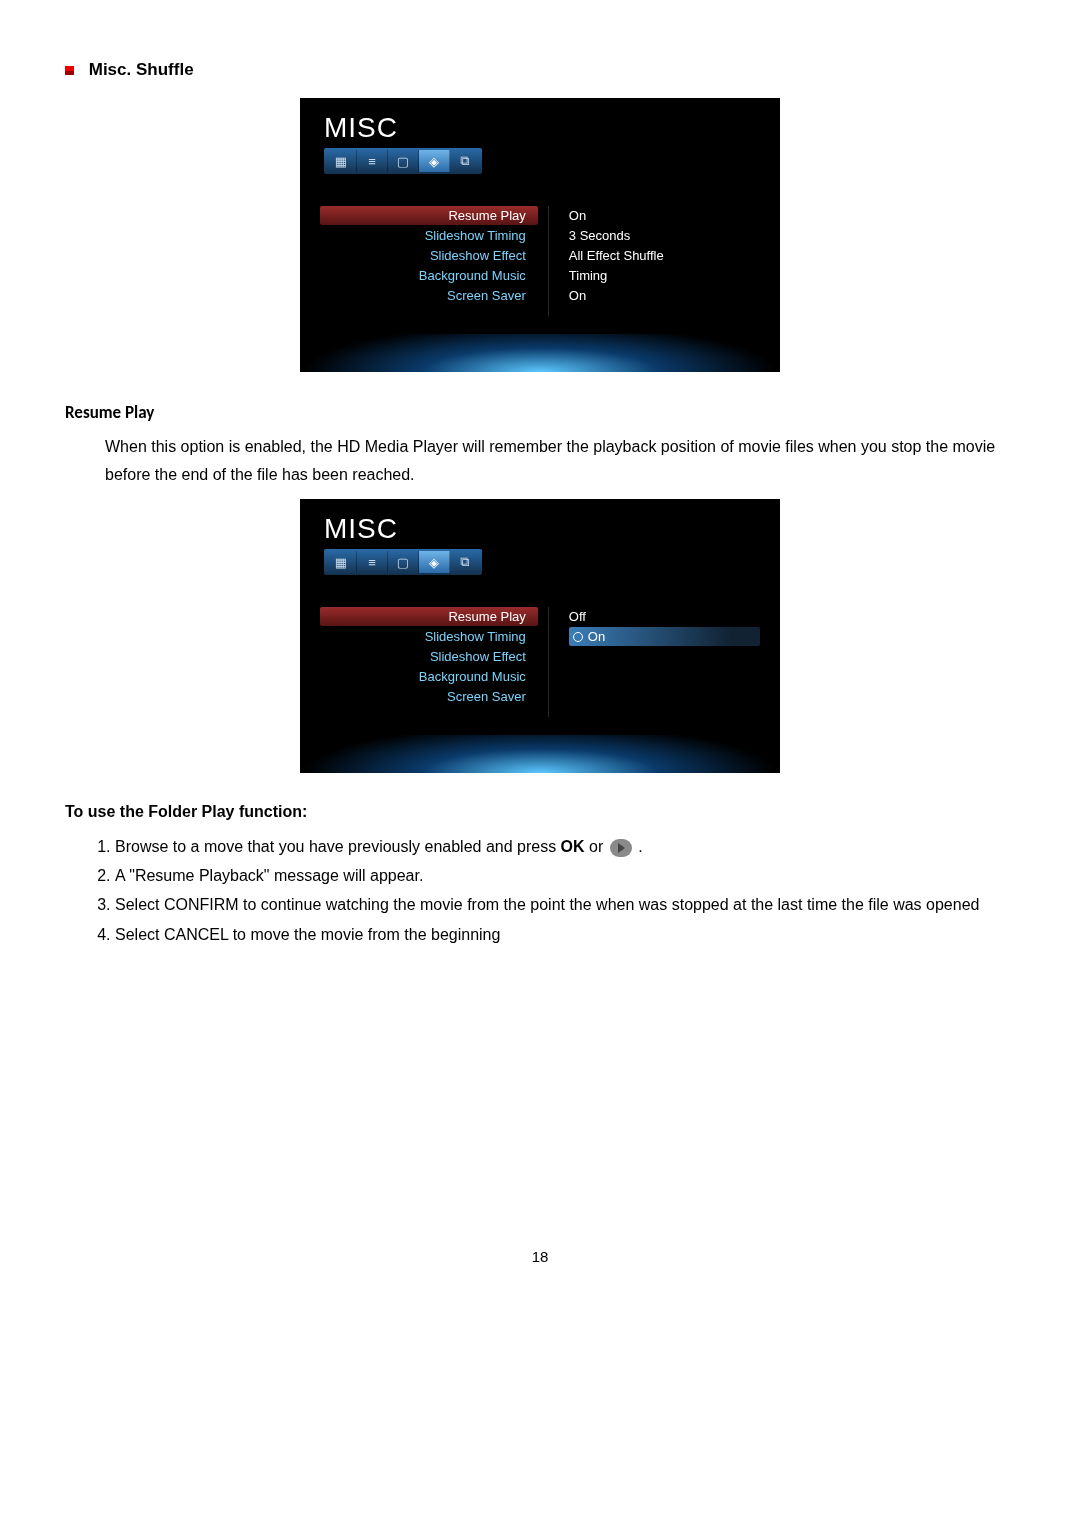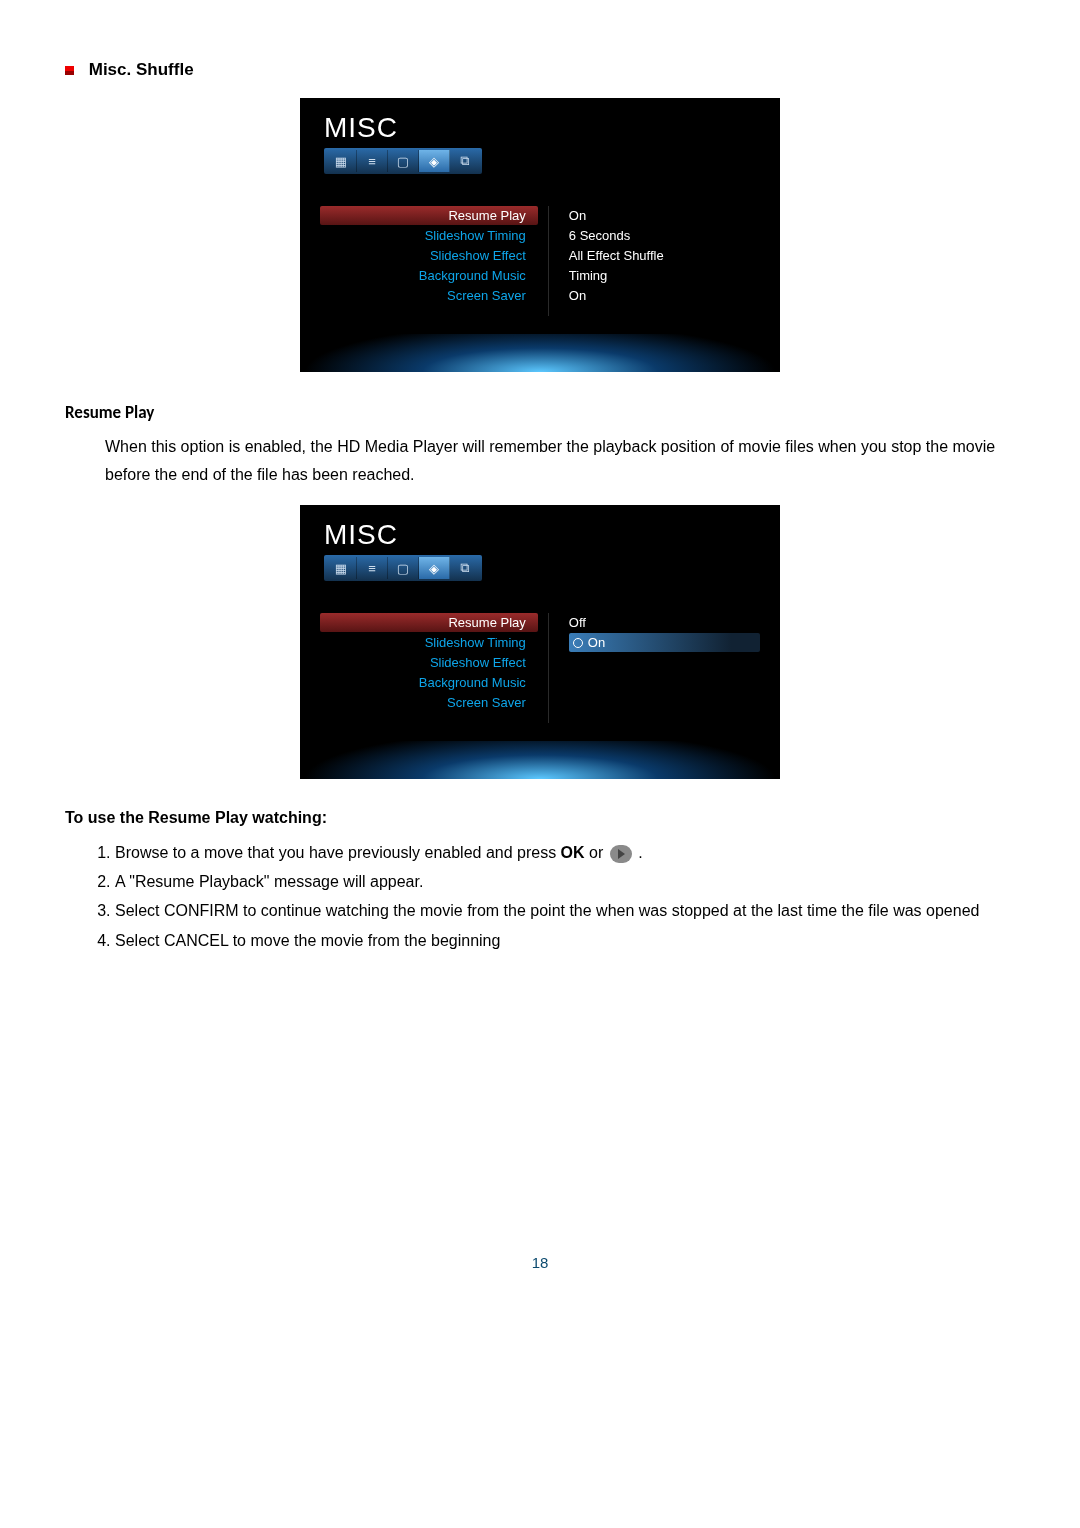--- a/index.html
+++ b/index.html
@@ -20,21 +20,21 @@
   .sec-title .bullet {
     display: inline-block;
     width: 9px;
     height: 9px;
     background: linear-gradient(to bottom, #e00 0%, #e00 50%, #900 50%, #900 100%);
     margin-right: 10px;
     vertical-align: middle;
   }
   .screenshot-wrap {
     text-align: center;
-    margin: 16px 0 26px 0;
+    margin: 10px 0 26px 0;
   }
   .screenshot {
     display: inline-block;
     width: 480px;
     background: #000;
     text-align: left;
     font-family: "Segoe UI", Arial, sans-serif;
     color: #fff;
     position: relative;
     overflow: hidden;
@@ -85,21 +85,21 @@
   }
   .shot-right {
     width: 48%;
     padding-left: 20px;
     box-sizing: border-box;
     font-size: 13px;
   }
   .opt {
     text-align: right;
     font-size: 13px;
-    color: #0ea5e9;
+    color: #7dd3fc;
     padding: 2px 12px 2px 0;
     margin-bottom: 1px;
   }
   .opt.sel {
     color: #fff;
     background: linear-gradient(to bottom, #9a2b2b, #581414);
     border-radius: 2px;
   }
   .val {
     padding: 2px 0;
@@ -168,21 +168,21 @@
     width: 0; height: 0;
     border-left: 7px solid #444;
     border-top: 5px solid transparent;
     border-bottom: 5px solid transparent;
     margin-left: 2px;
   }
   .pagenum {
     text-align: center;
     font-size: 15px;
     margin-top: 300px;
-    color: #0c4a6e;
+    color: #000000;
   }
 </style>
 </head>
 <body>
 
 <div class="sec-title">
   <span class="bullet"></span>
   <span>Misc. Shuffle</span>
 </div>
 
@@ -201,21 +201,21 @@
     <div class="shot-body">
       <div class="shot-left">
         <div class="opt sel">Resume Play</div>
         <div class="opt">Slideshow Timing</div>
         <div class="opt">Slideshow Effect</div>
         <div class="opt">Background Music</div>
         <div class="opt">Screen Saver</div>
       </div>
       <div class="shot-right">
         <div class="val">On</div>
-        <div class="val">6 Seconds</div>
+        <div class="val">3 Seconds</div>
         <div class="val">All Effect Shuffle</div>
         <div class="val">Timing</div>
         <div class="val">On</div>
       </div>
     </div>
     <div class="shot-glow"></div>
   </div>
 </div>
 
 <div class="subhead resume">Resume Play</div>
@@ -245,21 +245,21 @@
         <div class="val">Off</div>
         <div class="val highlight">
           <span class="radio"></span><span>On</span>
         </div>
       </div>
     </div>
     <div class="shot-glow"></div>
   </div>
 </div>
 
-<div class="subhead2">To use the Resume Play watching:</div>
+<div class="subhead2">To use the Folder Play function:</div>
 
 <ol class="steps">
   <li>
     <span>Browse to a move that you have previously enabled and press </span><b>OK</b><span> or </span><span class="playbtn">
         <span class="tri"></span>
       </span><span> .</span>
   </li>
   <li>A "Resume Playback" message will appear.</li>
   <li>Select CONFIRM to continue watching the movie from the point the when was stopped at the last time the file was opened</li>
   <li>Select CANCEL to move the movie from the beginning</li>

